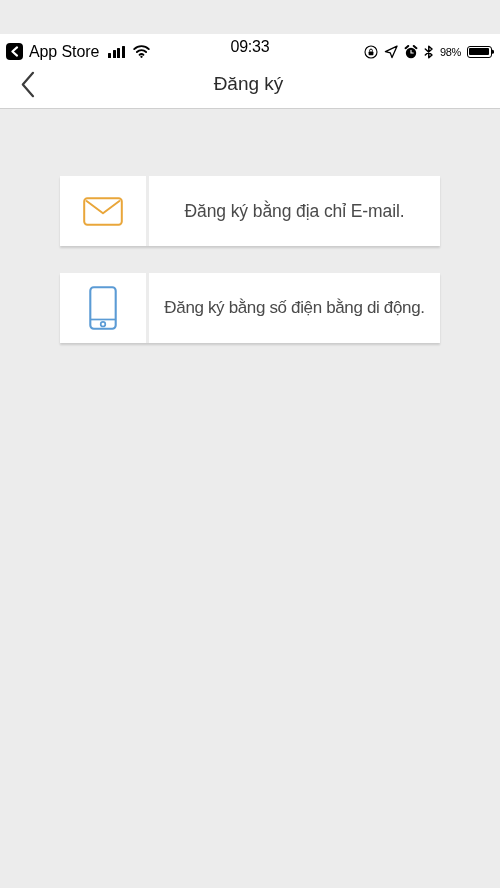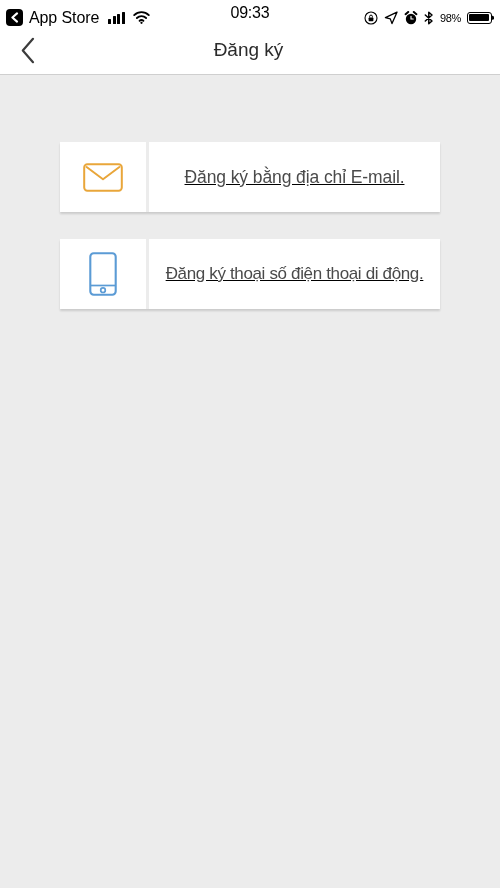--- a/index.html
+++ b/index.html
@@ -17,20 +17,21 @@
 
   
   .status-bar {
     height: 26px;
     background: #ffffff;
     display: flex;
     align-items: center;
     padding: 9px 8px 0 6px;
     box-sizing: border-box;
     position: relative;
+    margin-top: 34px;
   }
   .status-left {
     display: flex;
     align-items: center;
     gap: 6px;
   }
   .back-badge {
     width: 17px;
     height: 17px;
     background: #000;
@@ -147,21 +148,20 @@
     right: 3px;
     text-align: center;
     font-size: 19px;
     color: #2b2b2b;
     pointer-events: none;
   }
 
   
   .content {
     padding-top: 67px;
-    text-decoration: underline;
   }
   .option-card {
     width: 380px;
     margin: 0 auto 27px auto;
     height: 70px;
     display: flex;
     background: #ececec;
     box-shadow: 0 1.5px 2px rgba(0,0,0,0.14);
     cursor: pointer;
   }
@@ -294,17 +294,17 @@
       <span>
         <svg width="28" height="44" viewBox="0 0 28 44" aria-hidden="true">
           <rect x="1.3" y="1.3" width="25.4" height="41.4" rx="3.4" ry="3.4" fill="none" stroke="#5b9bd5" stroke-width="2.1"></rect>
           <line x1="1.3" y1="33.5" x2="26.7" y2="33.5" stroke="#5b9bd5" stroke-width="1.7"></line>
           <circle cx="14" cy="38.2" r="2.3" fill="none" stroke="#5b9bd5" stroke-width="1.7"></circle>
         </svg>
       </span>
     </div>
     <div class="card-divider"></div>
     <div class="card-text-cell">
-      <span class="card-label tight">Đăng ký thoại số điện thoại di động.</span>
+      <span class="card-label tight">Đăng ký bằng số điện bằng di động.</span>
     </div>
   </div>
 
 </div>
 
 </body></html>

